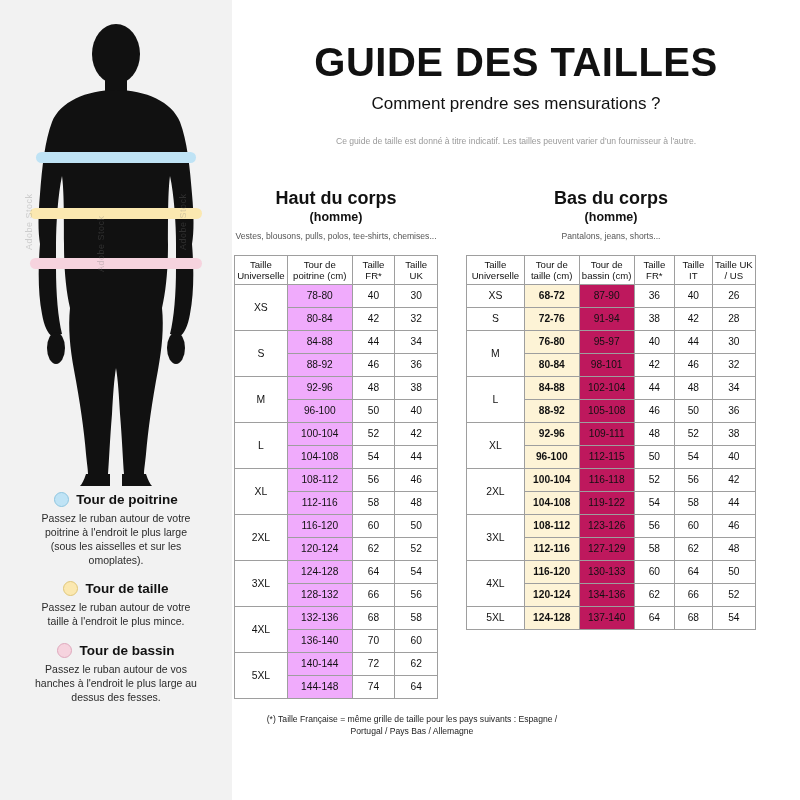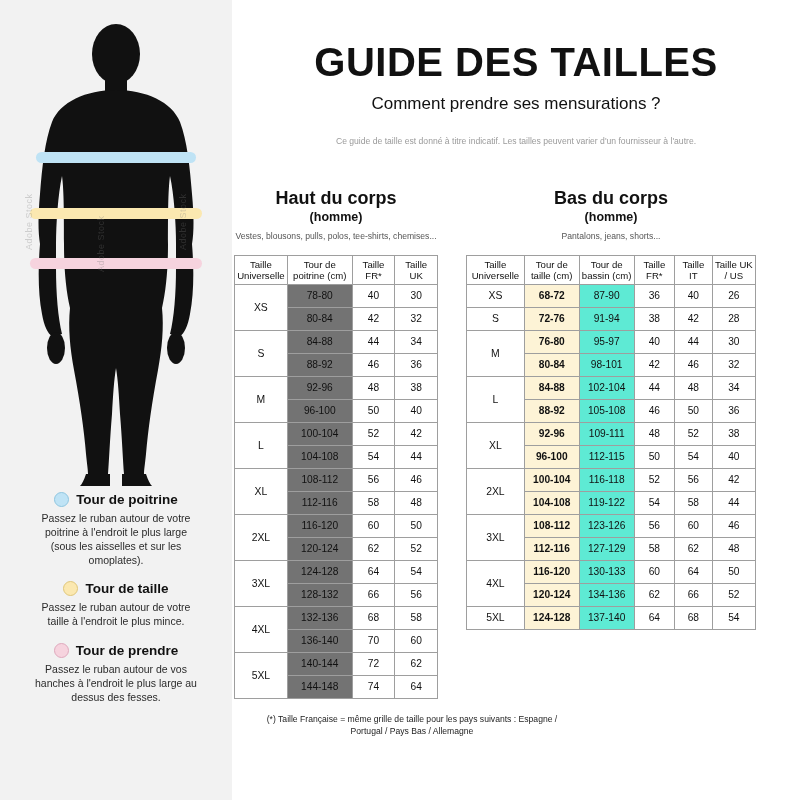--- a/index.html
+++ b/index.html
@@ -69,23 +69,23 @@
     border:1px solid #9e9e9e;
     font-size:10.2px;
     text-align:center;
     padding:0;
     height:22px;
     color:#111;
     background:#fff;
   }
   th{font-weight:normal;line-height:1.15;font-size:9.6px;padding:3px 2px;height:auto;}
   td.uni{font-size:10.4px;}
-  .c-blue{background:#737373;}
+  .c-blue{background:#f0abfc;}
   .c-yellow{background:#fdf3d6;font-weight:bold;}
-  .c-pink{background:#5eead4;}
+  .c-pink{background:#be185d;}
 
   .foot{
     position:absolute;left:262px;top:713px;width:300px;
     font-size:8.6px;color:#222;text-align:center;line-height:1.4;
   }
 </style>
 </head>
 <body>
 
 <div class="page">
@@ -165,21 +165,21 @@
         <div class="legend-head">
           <span class="dot yellow"></span>
           <span>Tour de taille</span>
         </div>
         <div class="legend-text">Passez le ruban autour de votre taille à l'endroit le plus mince.</div>
       </div>
 
       <div class="legend-block">
         <div class="legend-head">
           <span class="dot pink"></span>
-          <span>Tour de prendre</span>
+          <span>Tour de bassin</span>
         </div>
         <div class="legend-text">Passez le ruban autour de vos hanches à l'endroit le plus large au dessus des fesses.</div>
       </div>
     </div>
   </div>
 
   <div class="header">
     <div class="title">GUIDE DES TAILLES</div>
     <div class="subtitle">Comment prendre ses mensurations ?</div>
     <div class="disclaimer">Ce guide de taille est donné à titre indicatif. Les tailles peuvent varier d'un fournisseur à l'autre.</div>

